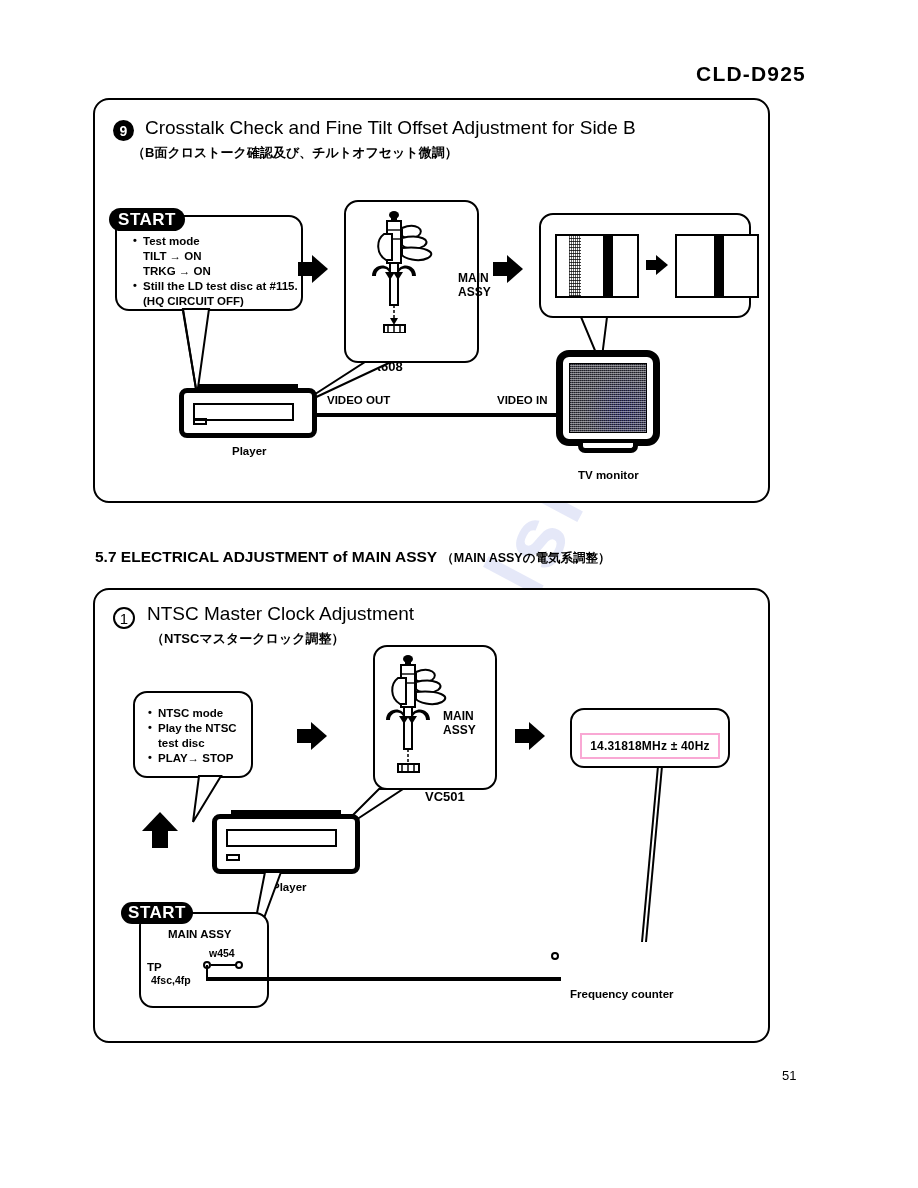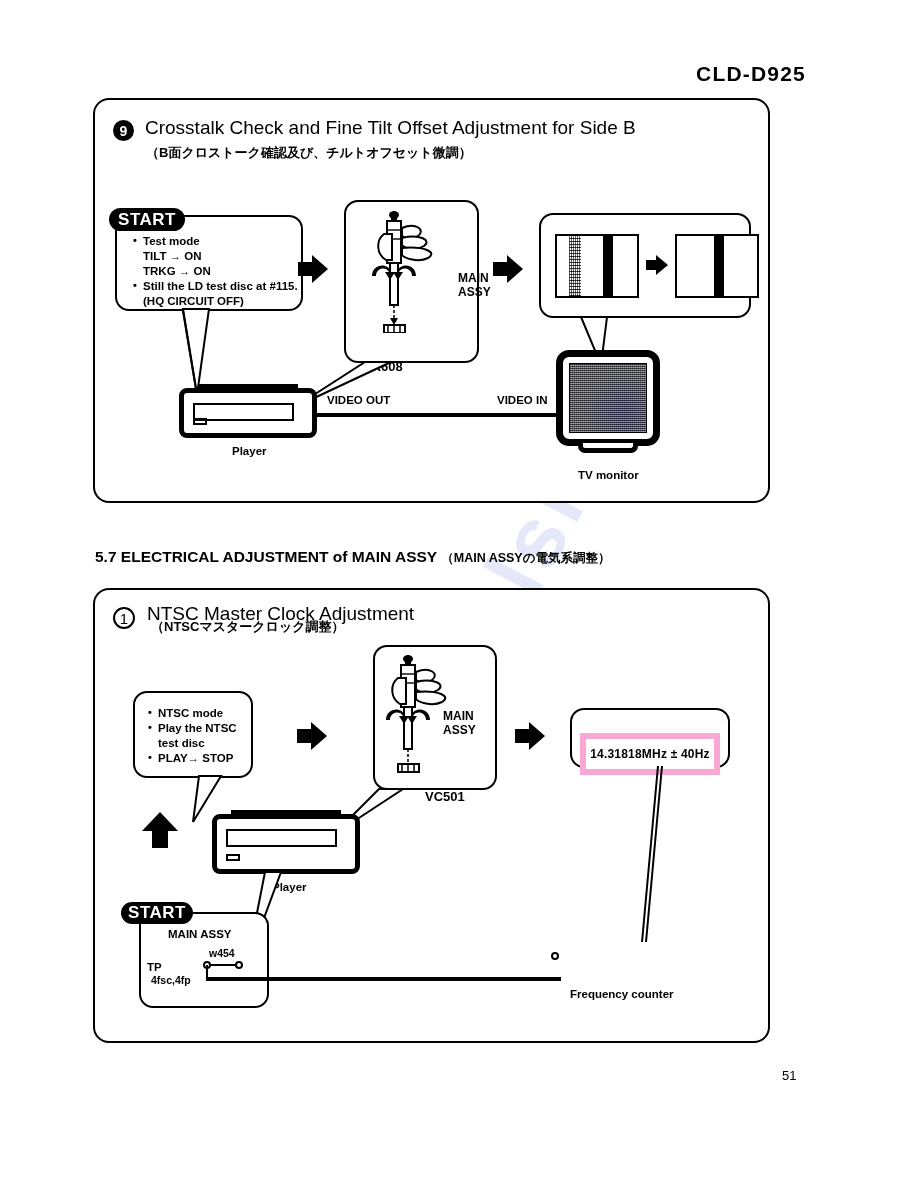--- a/index.html
+++ b/index.html
@@ -258,22 +258,22 @@
       repeating-linear-gradient(90deg, rgba(0,0,0,.6) 0 1px, transparent 1px 2px);
   }
 
   
   .driver svg { display: block; }
 
   
   #freq-value-window {
     position: absolute;
     left: 580px; top: 733px;
-    width: 140px; height: 42px;
-    border: 6px solid #f9a8d4;
+    width: 140px; height: 26px;
+    border: 2px solid #f9a8d4;
     background: #fff;
     box-sizing: border-box;
     display: flex; align-items: center; justify-content: center;
     font-size: 12px;
     font-weight: bold;
     letter-spacing: 0.2px;
   }
 
   
   #freq-counter {
@@ -339,21 +339,21 @@
 <div class="page">
 
   <div id="watermark">manualsh</div>
 
   <div id="model-header">CLD-D925</div>
 
   <div class="panel" id="panel-crosstalk">
 
     <div class="step-badge-filled" style="left:18px; top:20px;">9</div>
     <div class="panel-title-en" style="left:50px; top:17px;">Crosstalk Check and Fine Tilt Offset Adjustment for Side B</div>
-    <div class="panel-title-jp" style="left:51px; top:44px;">（B面クロストーク確認及び、チルトオフセット微調）</div>
+    <div class="panel-title-jp" style="left:37px; top:44px;">（B面クロストーク確認及び、チルトオフセット微調）</div>
 
     <div class="callout" style="left:20px; top:115px; width:188px; height:96px;"></div>
     <div class="start-tag" style="left:14px; top:108px; width:76px; height:23px;">START</div>
 
     <div class="bullet-list" style="left:38px; top:134px;">
       <div class="li">Test mode</div>
       <div class="sub">TILT → ON</div>
       <div class="sub">TRKG → ON</div>
       <div class="li">Still the LD test disc at #115.</div>
       <div class="sub">(HQ CIRCUIT OFF)</div>
@@ -460,21 +460,21 @@
 
   <div id="section-heading">
     <span>5.7 ELECTRICAL ADJUSTMENT of MAIN ASSY</span>
     <span class="jp">（MAIN ASSYの電気系調整）</span>
   </div>
 
   <div class="panel" id="panel-ntsc">
 
     <div class="step-badge-outline" style="left:18px; top:17px;">1</div>
     <div class="panel-title-en" style="left:52px; top:13px;">NTSC Master Clock Adjustment</div>
-    <div class="panel-title-jp" style="left:56px; top:28px;">（NTSCマスタークロック調整）</div>
+    <div class="panel-title-jp" style="left:56px; top:40px;">（NTSCマスタークロック調整）</div>
 
     <div class="callout" style="left:38px; top:101px; width:120px; height:87px;"></div>
     <div class="bullet-list" style="left:53px; top:116px;">
       <div class="li">NTSC mode</div>
       <div class="li">Play the NTSC</div>
       <div class="sub">test disc</div>
       <div class="li">PLAY→ STOP</div>
     </div>
     <div class="lead" style="left:94px; top:186px;">
       <svg width="50" height="50" viewBox="0 0 50 50">

